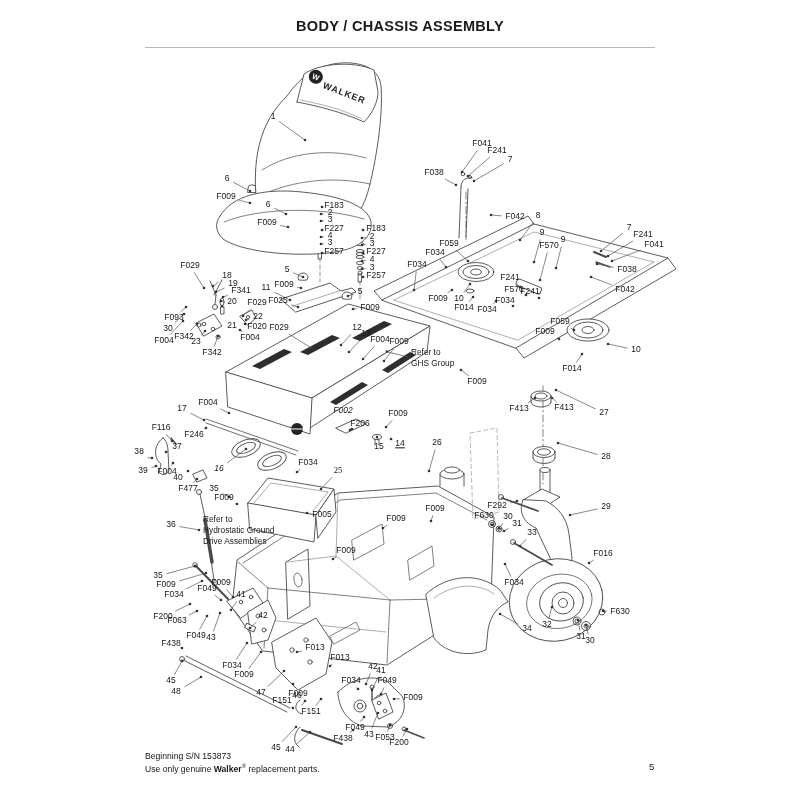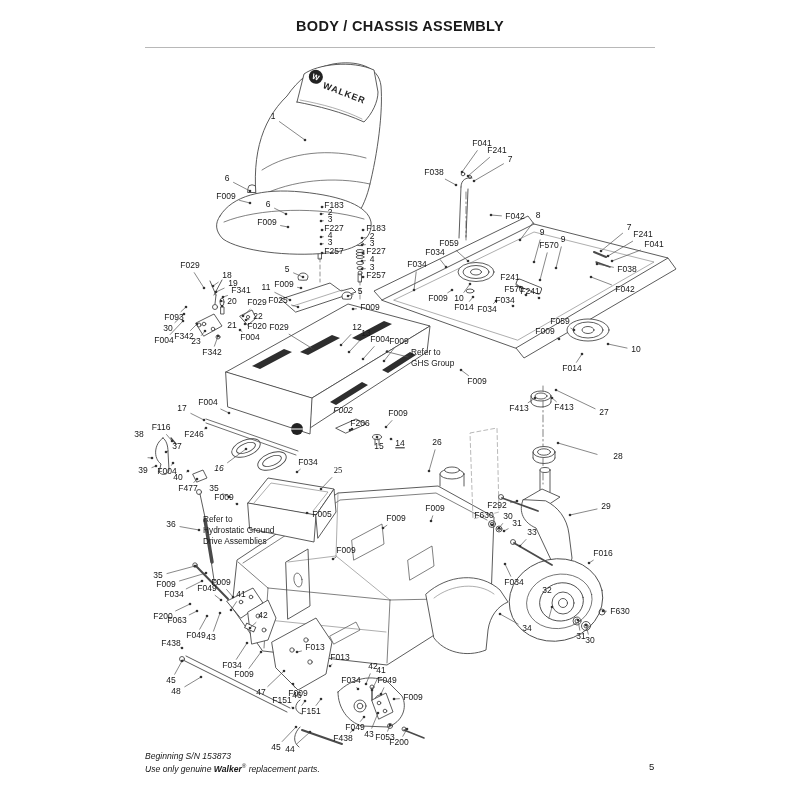--- a/index.html
+++ b/index.html
@@ -6,21 +6,21 @@
   .sheet{position:relative;width:800px;height:800px;background:#ffffff;overflow:hidden;
          font-family:"Liberation Sans",sans-serif;color:#111;}
   .title{position:absolute;left:0;right:0;top:18px;text-align:center;
          font-size:14.5px;font-weight:bold;letter-spacing:.3px;color:#1a1a1a;}
   .rule{position:absolute;left:145px;right:145px;top:47px;height:0;border-top:1px solid #b8b8b8;}
   .layer{position:absolute;left:0;top:0;width:800px;height:800px;}
   svg{position:absolute;left:0;top:0;}
   .plabel{position:absolute;transform:translate(-50%,-55%);white-space:nowrap;
           font-size:8.5px;color:#161616;line-height:1;}
   .note{position:absolute;font-size:8.3px;color:#161616;line-height:11px;}
-  .footer-line{position:absolute;font-size:8.6px;color:#161616;font-style:italic;}
+  .footer-line{position:absolute;font-size:8.6px;color:#161616;}
   .footer-line b{font-weight:bold;}
   .footer-line sup{font-size:6px;}
   .pageno{position:absolute;font-size:9.5px;color:#161616;}
 </style>
 </head>
 <body>
 
 <div class="sheet">
 
   <div class="title">BODY / CHASSIS ASSEMBLY</div>
@@ -629,21 +629,21 @@
       <span class="plabel" style="left: 357px; top: 328px;">12</span>
       <span class="plabel" style="left: 366px; top: 334px;">13</span>
       <span class="plabel" style="left: 380px; top: 340px;">F004</span>
       <span class="plabel" style="left: 399px; top: 342px;">F009</span>
       <span class="plabel" style="left: 477px; top: 382px;">F009</span>
       <span class="plabel" style="left: 208px; top: 403px;">F004</span>
       <span class="plabel" style="left: 182px; top: 409px;">17</span>
       <span class="plabel" style="left: 161px; top: 428px;">F116</span>
       <span class="plabel" style="left: 194px; top: 435px;">F246</span>
       <span class="plabel" style="left: 177px; top: 447px;">37</span>
-      <span class="plabel" style="left: 139px; top: 435px;">38</span>
+      <span class="plabel" style="left: 139px; top: 453px; font-family: Liberation Mono, monospace;">38</span>
       <span class="plabel" style="left: 143px; top: 471px;">39</span>
       <span class="plabel" style="left: 167px; top: 472px;">F004</span>
       <span class="plabel" style="left: 178px; top: 478px;">40</span>
       <span class="plabel" style="left: 188px; top: 489px;">F477</span>
       <span class="plabel" style="left: 219px; top: 469px; font-style: italic;">16</span>
       <span class="plabel" style="left: 214px; top: 489px;">35</span>
       <span class="plabel" style="left: 224px; top: 498px;">F009</span>
       <span class="plabel" style="left: 171px; top: 525px;">36</span>
       <span class="plabel" style="left: 308px; top: 463px;">F034</span>
       <span class="plabel" style="left: 338px; top: 471px; font-family: Liberation Serif, serif;">25</span>
@@ -653,31 +653,31 @@
       <span class="plabel" style="left: 343px; top: 411px; font-style: italic;">F002</span>
       <span class="plabel" style="left: 379px; top: 447px;">15</span>
       <span class="plabel" style="left: 400px; top: 444px; text-decoration: underline;">14</span>
       <span class="plabel" style="left: 437px; top: 443px;">26</span>
       <span class="plabel" style="left: 435px; top: 509px;">F009</span>
       <span class="plabel" style="left: 396px; top: 519px;">F009</span>
       <span class="plabel" style="left: 346px; top: 551px;">F009</span>
       <span class="plabel" style="left: 519px; top: 409px;">F413</span>
       <span class="plabel" style="left: 564px; top: 408px;">F413</span>
       <span class="plabel" style="left: 604px; top: 413px;">27</span>
-      <span class="plabel" style="left: 606px; top: 457px; margin-left: 12px;">28</span>
+      <span class="plabel" style="left: 606px; top: 457px;">28</span>
       <span class="plabel" style="left: 606px; top: 507px;">29</span>
       <span class="plabel" style="left: 497px; top: 506px;">F292</span>
       <span class="plabel" style="left: 484px; top: 516px;">F630</span>
       <span class="plabel" style="left: 508px; top: 517px;">30</span>
       <span class="plabel" style="left: 517px; top: 524px;">31</span>
       <span class="plabel" style="left: 532px; top: 533px;">33</span>
       <span class="plabel" style="left: 603px; top: 554px;">F016</span>
       <span class="plabel" style="left: 514px; top: 583px;">F034</span>
       <span class="plabel" style="left: 527px; top: 629px;">34</span>
-      <span class="plabel" style="left: 547px; top: 591px;">32</span>
+      <span class="plabel" style="left: 547px; top: 625px;">32</span>
       <span class="plabel" style="left: 581px; top: 637px;">31</span>
       <span class="plabel" style="left: 590px; top: 641px;">30</span>
       <span class="plabel" style="left: 620px; top: 612px;">F630</span>
       <span class="plabel" style="left: 158px; top: 576px;">35</span>
       <span class="plabel" style="left: 166px; top: 585px;">F009</span>
       <span class="plabel" style="left: 174px; top: 595px;">F034</span>
       <span class="plabel" style="left: 207px; top: 589px;">F049</span>
       <span class="plabel" style="left: 221px; top: 583px;">F009</span>
       <span class="plabel" style="left: 241px; top: 595px;">41</span>
       <span class="plabel" style="left: 163px; top: 617px;">F200</span>

